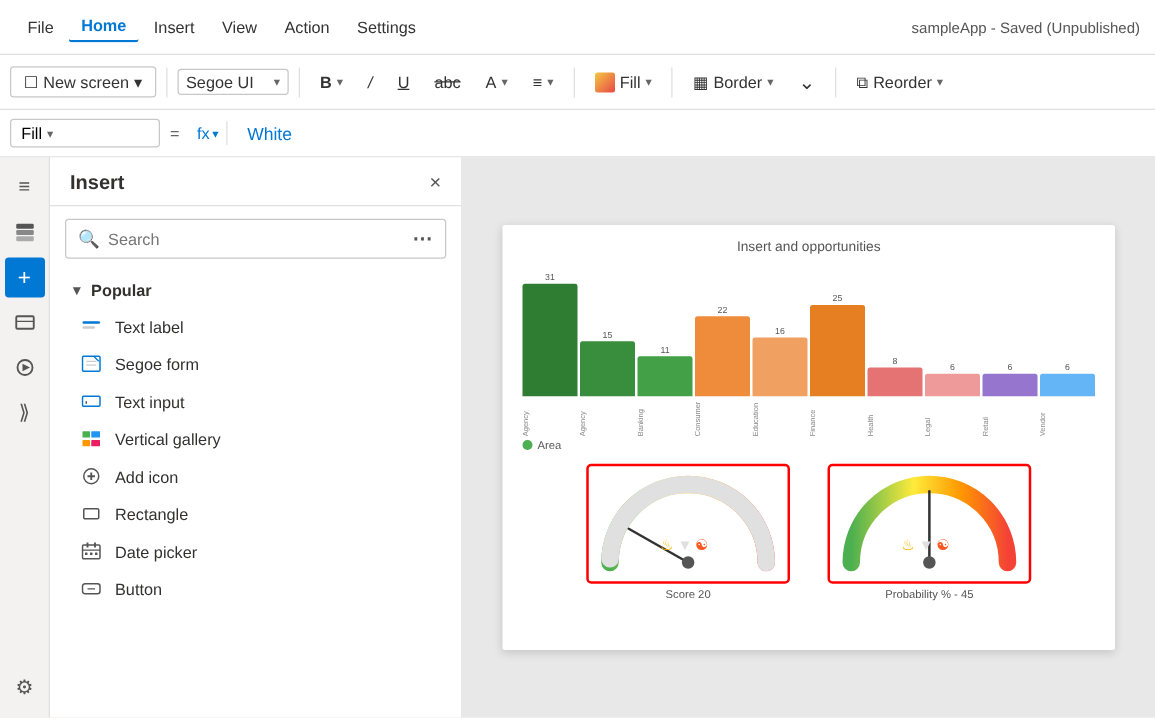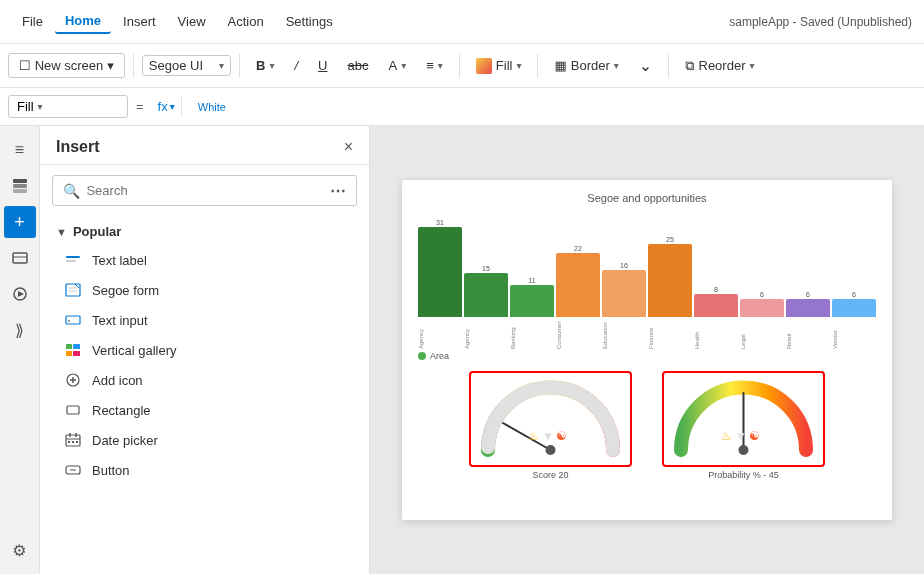--- a/index.html
+++ b/index.html
@@ -43,21 +43,21 @@
       display: flex; align-items: center; gap: 4px;
       border: 1px solid #c8c8c8; border-radius: 3px; padding: 3px 8px;
       min-width: 120px; background: #fff; cursor: pointer; font-size: 13px;
     }
     .formula-equals { color: #666; font-size: 13px; }
     .formula-fx {
       display: flex; align-items: center; gap: 2px;
       color: #0078d4; font-size: 13px; cursor: pointer; padding: 2px 6px;
       border-right: 1px solid #e0e0e0;
     }
-    .formula-value { color: #0078d4; font-size: 11px; padding: 2px 8px; flex: 1; }
+    .formula-value { color: #0078d4; font-size: 14px; padding: 2px 8px; flex: 1; }
 
     
     .main-layout { display: flex; height: calc(574px - 44px - 44px - 38px); }
 
     
     .icon-sidebar {
       width: 40px; background: #f3f2f1; border-right: 1px solid #e0e0e0;
       display: flex; flex-direction: column; align-items: center; padding: 8px 0; gap: 4px;
     }
     .icon-sidebar-btn {
@@ -338,21 +338,21 @@
         </div>
         <span>Button</span>
       </div>
 
     </div>
   </div>
 
   <div class="canvas-area">
     <div class="canvas-content">
 
-      <div class="chart-title">Segoe and opportunities</div>
+      <div class="chart-title">Insert and opportunities</div>
       <div style="display:flex;align-items:flex-end;gap:2px;height:105px;padding:0 4px;">
 
         <div style="display:flex;flex-direction:column;align-items:center;flex:1;">
           <span style="font-size:7px;color:#555;margin-bottom:1px;">31</span>
           <div style="width:100%;height:90px;background:#2e7d32;border-radius:2px 2px 0 0;"></div>
         </div>
 
         <div style="display:flex;flex-direction:column;align-items:center;flex:1;">
           <span style="font-size:7px;color:#555;margin-bottom:1px;">15</span>
           <div style="width:100%;height:44px;background:#388e3c;border-radius:2px 2px 0 0;"></div>

